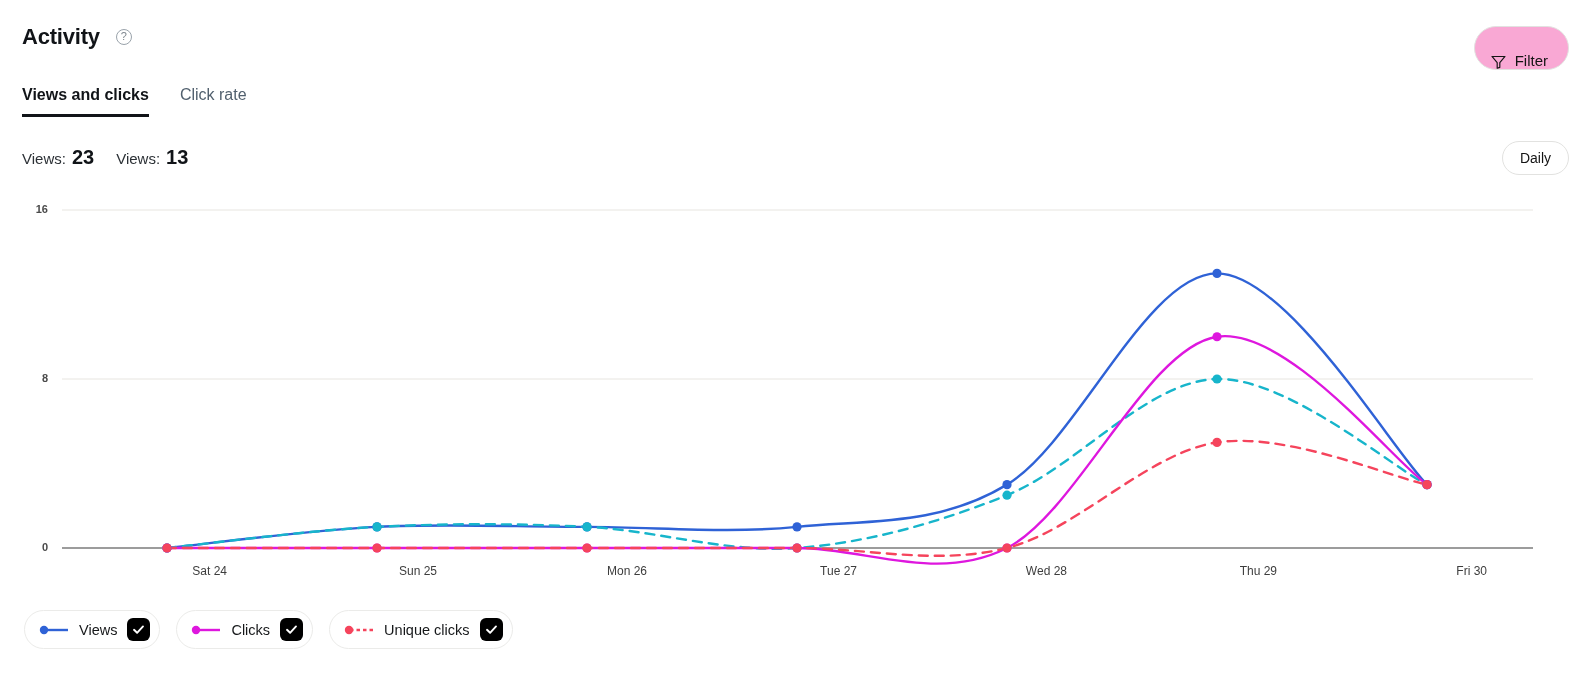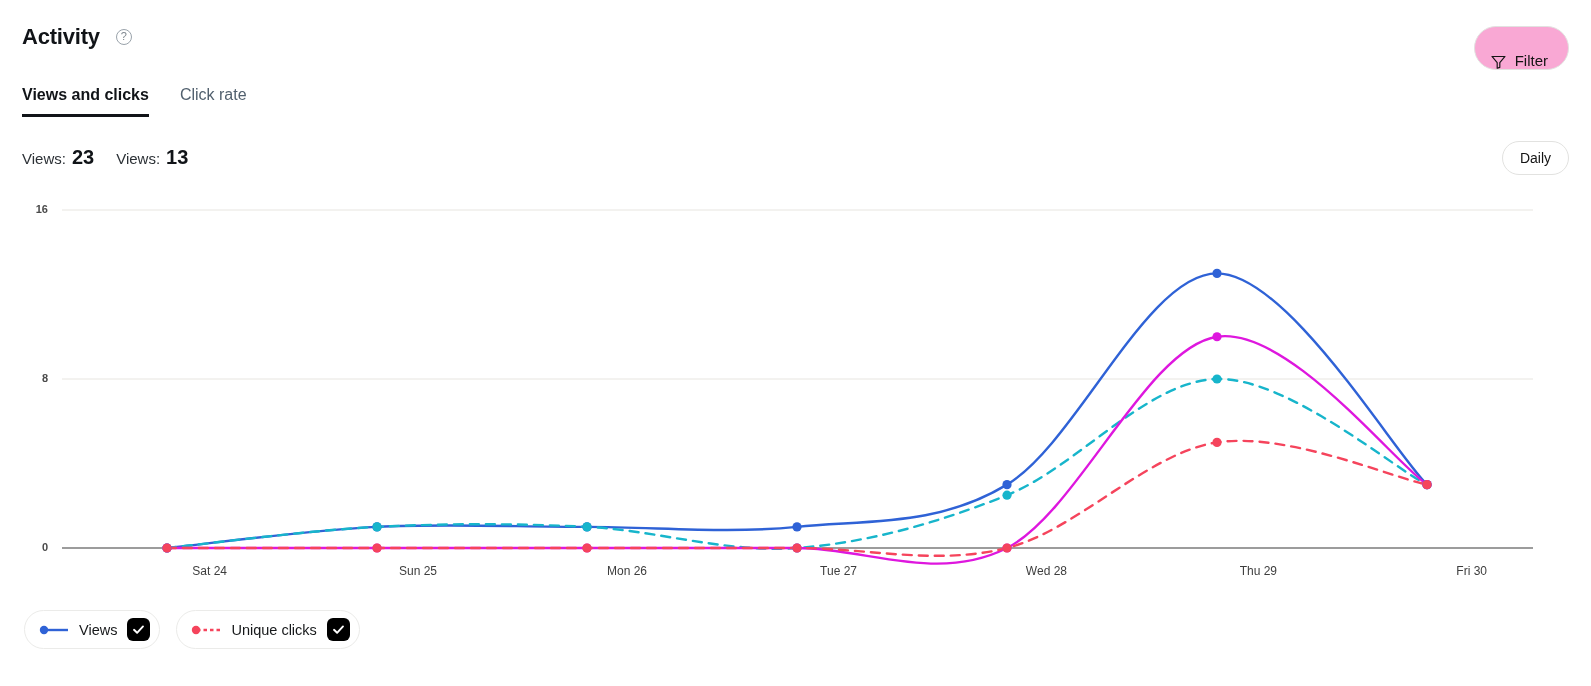--- a/index.html
+++ b/index.html
@@ -195,20 +195,32 @@
         </svg>
         <span class="legend-label">Views</span>
         <span class="legend-check">
           <svg width="15" height="15" viewBox="0 0 15 15">
             <path d="M3 7.8 L6.1 10.8 L12 4.4" fill="none" stroke="#fff" stroke-width="1.9" stroke-linecap="round" stroke-linejoin="round"></path>
           </svg>
         </span>
       </div>
       <div class="legend-item">
         <svg class="legend-mark" viewBox="0 0 30 10">
+          <line x1="6" y1="5" x2="29" y2="5" stroke="#de17de" stroke-width="2.4"></line>
+          <circle cx="5" cy="5" r="4.2" fill="#de17de"></circle>
+        </svg>
+        <span class="legend-label">Clicks</span>
+        <span class="legend-check">
+          <svg width="15" height="15" viewBox="0 0 15 15">
+            <path d="M3 7.8 L6.1 10.8 L12 4.4" fill="none" stroke="#fff" stroke-width="1.9" stroke-linecap="round" stroke-linejoin="round"></path>
+          </svg>
+        </span>
+      </div>
+      <div class="legend-item">
+        <svg class="legend-mark" viewBox="0 0 30 10">
           <line x1="6" y1="5" x2="29" y2="5" stroke="#f5445c" stroke-width="2.4" stroke-dasharray="3.5,3"></line>
           <circle cx="5" cy="5" r="4.2" fill="#f5445c"></circle>
         </svg>
         <span class="legend-label">Unique clicks</span>
         <span class="legend-check">
           <svg width="15" height="15" viewBox="0 0 15 15">
             <path d="M3 7.8 L6.1 10.8 L12 4.4" fill="none" stroke="#fff" stroke-width="1.9" stroke-linecap="round" stroke-linejoin="round"></path>
           </svg>
         </span>
       </div>

